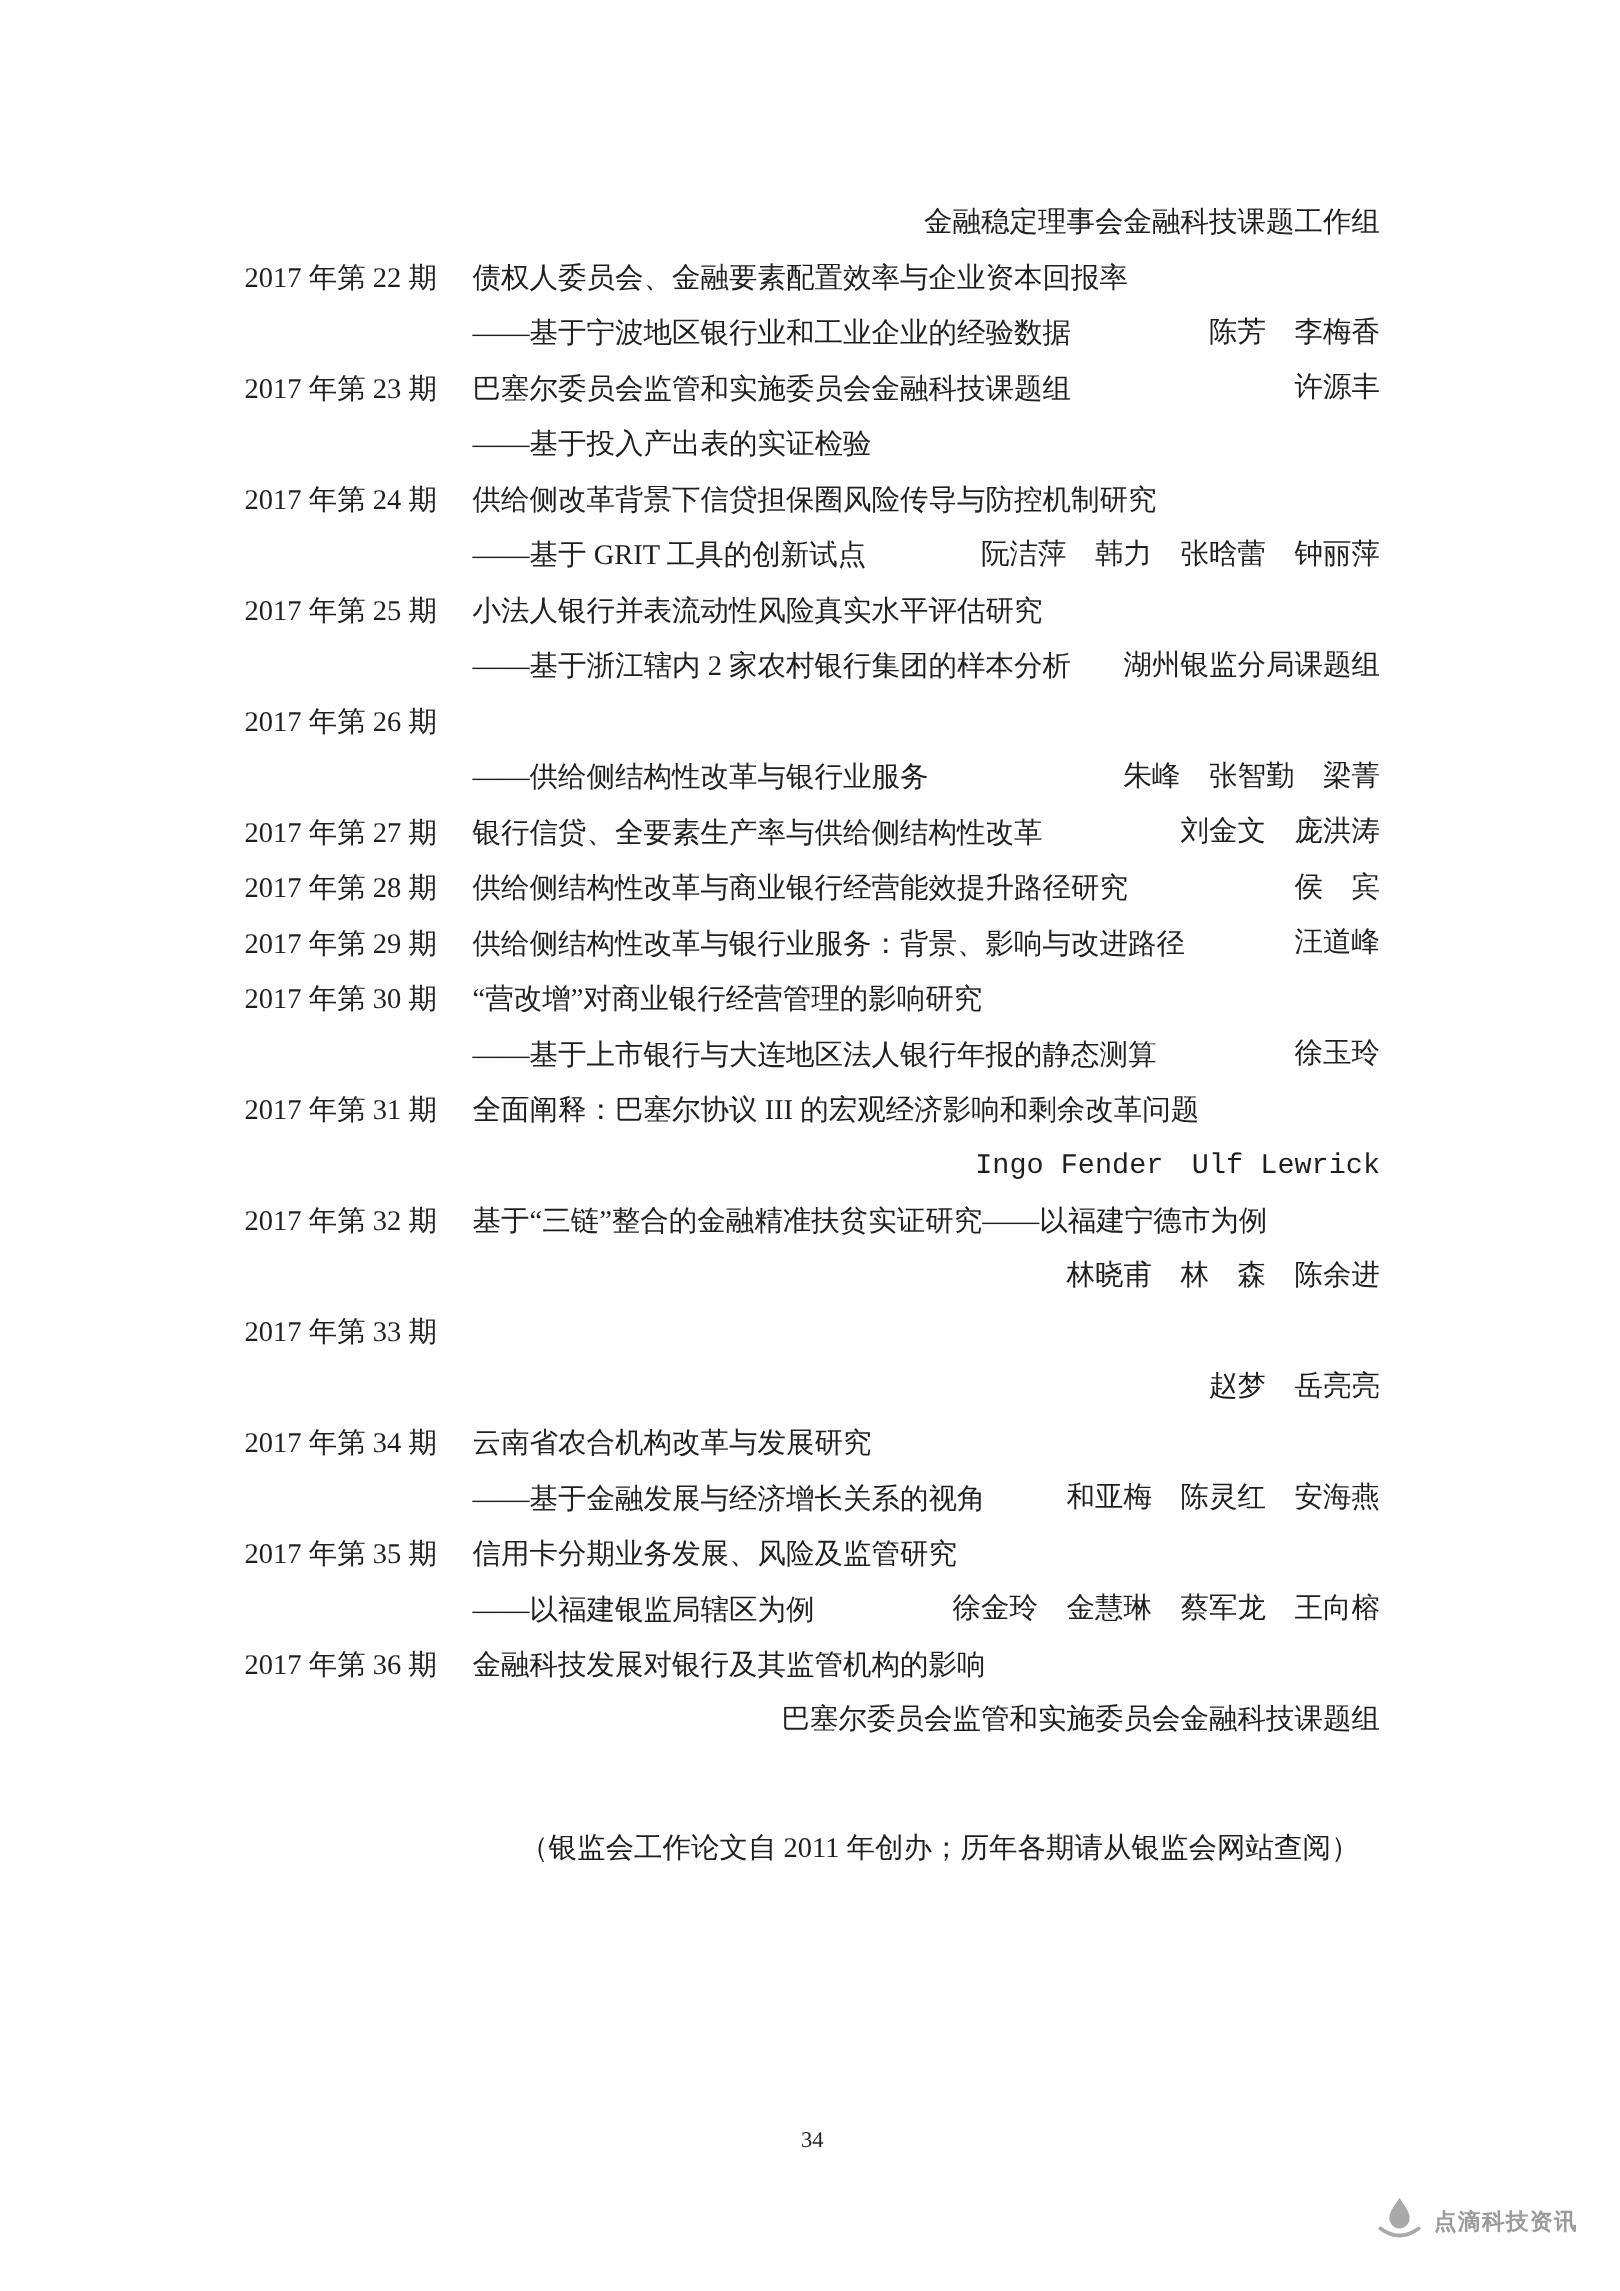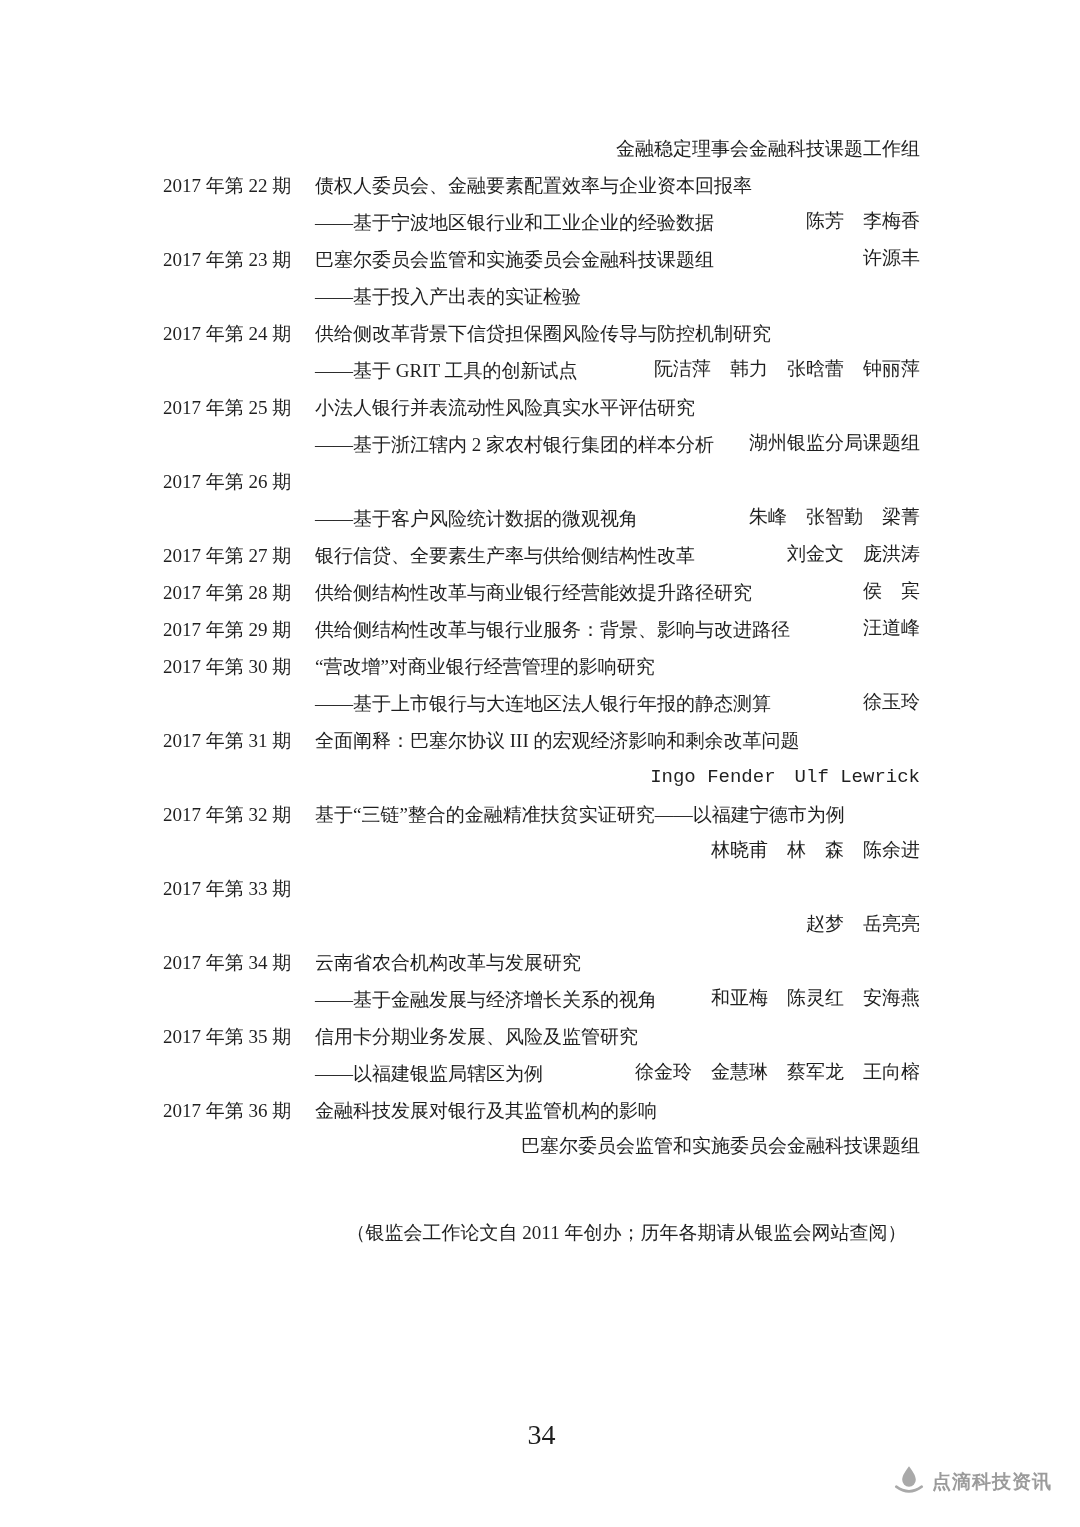--- a/index.html
+++ b/index.html
@@ -48,33 +48,33 @@
   .footnote {
     margin-top: 48px;
     line-height: 37px;
     text-align: center;
     padding-left: 170px;
     white-space: nowrap;
   }
   .page-number {
     margin-top: 168px;
     text-align: center;
-    font-size: 28px;
+    font-size: 15px;
   }
   .watermark {
     position: absolute;
     right: 28px;
     bottom: 26px;
     display: flex;
     align-items: center;
     gap: 6px;
     color: #9b9b9b;
   }
   .watermark-text {
-    font-size: 19px;
+    font-size: 15px;
     font-weight: bold;
     font-family: "Liberation Sans", "DejaVu Sans", sans-serif;
     letter-spacing: 1px;
   }
 </style>
 </head>
 <body>
 
 <div class="page">
   <div class="content">
@@ -123,21 +123,21 @@
           <span class="issue"></span>
           <span class="title">——基于浙江辖内 2 家农村银行集团的样本分析</span>
           <span class="authors">湖州银监分局课题组</span>
         </div>
         <div class="row">
           <span class="issue">2017 年第 26 期</span>
           <span class="authors"></span>
         </div>
         <div class="row">
           <span class="issue"></span>
-          <span class="title">——基于客户风险统计数据的微观视角</span>
+          <span class="title">——供给侧结构性改革与银行业服务</span>
           <span class="authors">朱峰　张智勤　梁菁</span>
         </div>
         <div class="row">
           <span class="issue">2017 年第 27 期</span>
           <span class="title">银行信贷、全要素生产率与供给侧结构性改革</span>
           <span class="authors">刘金文　庞洪涛</span>
         </div>
         <div class="row">
           <span class="issue">2017 年第 28 期</span>
           <span class="title">供给侧结构性改革与商业银行经营能效提升路径研究</span>

